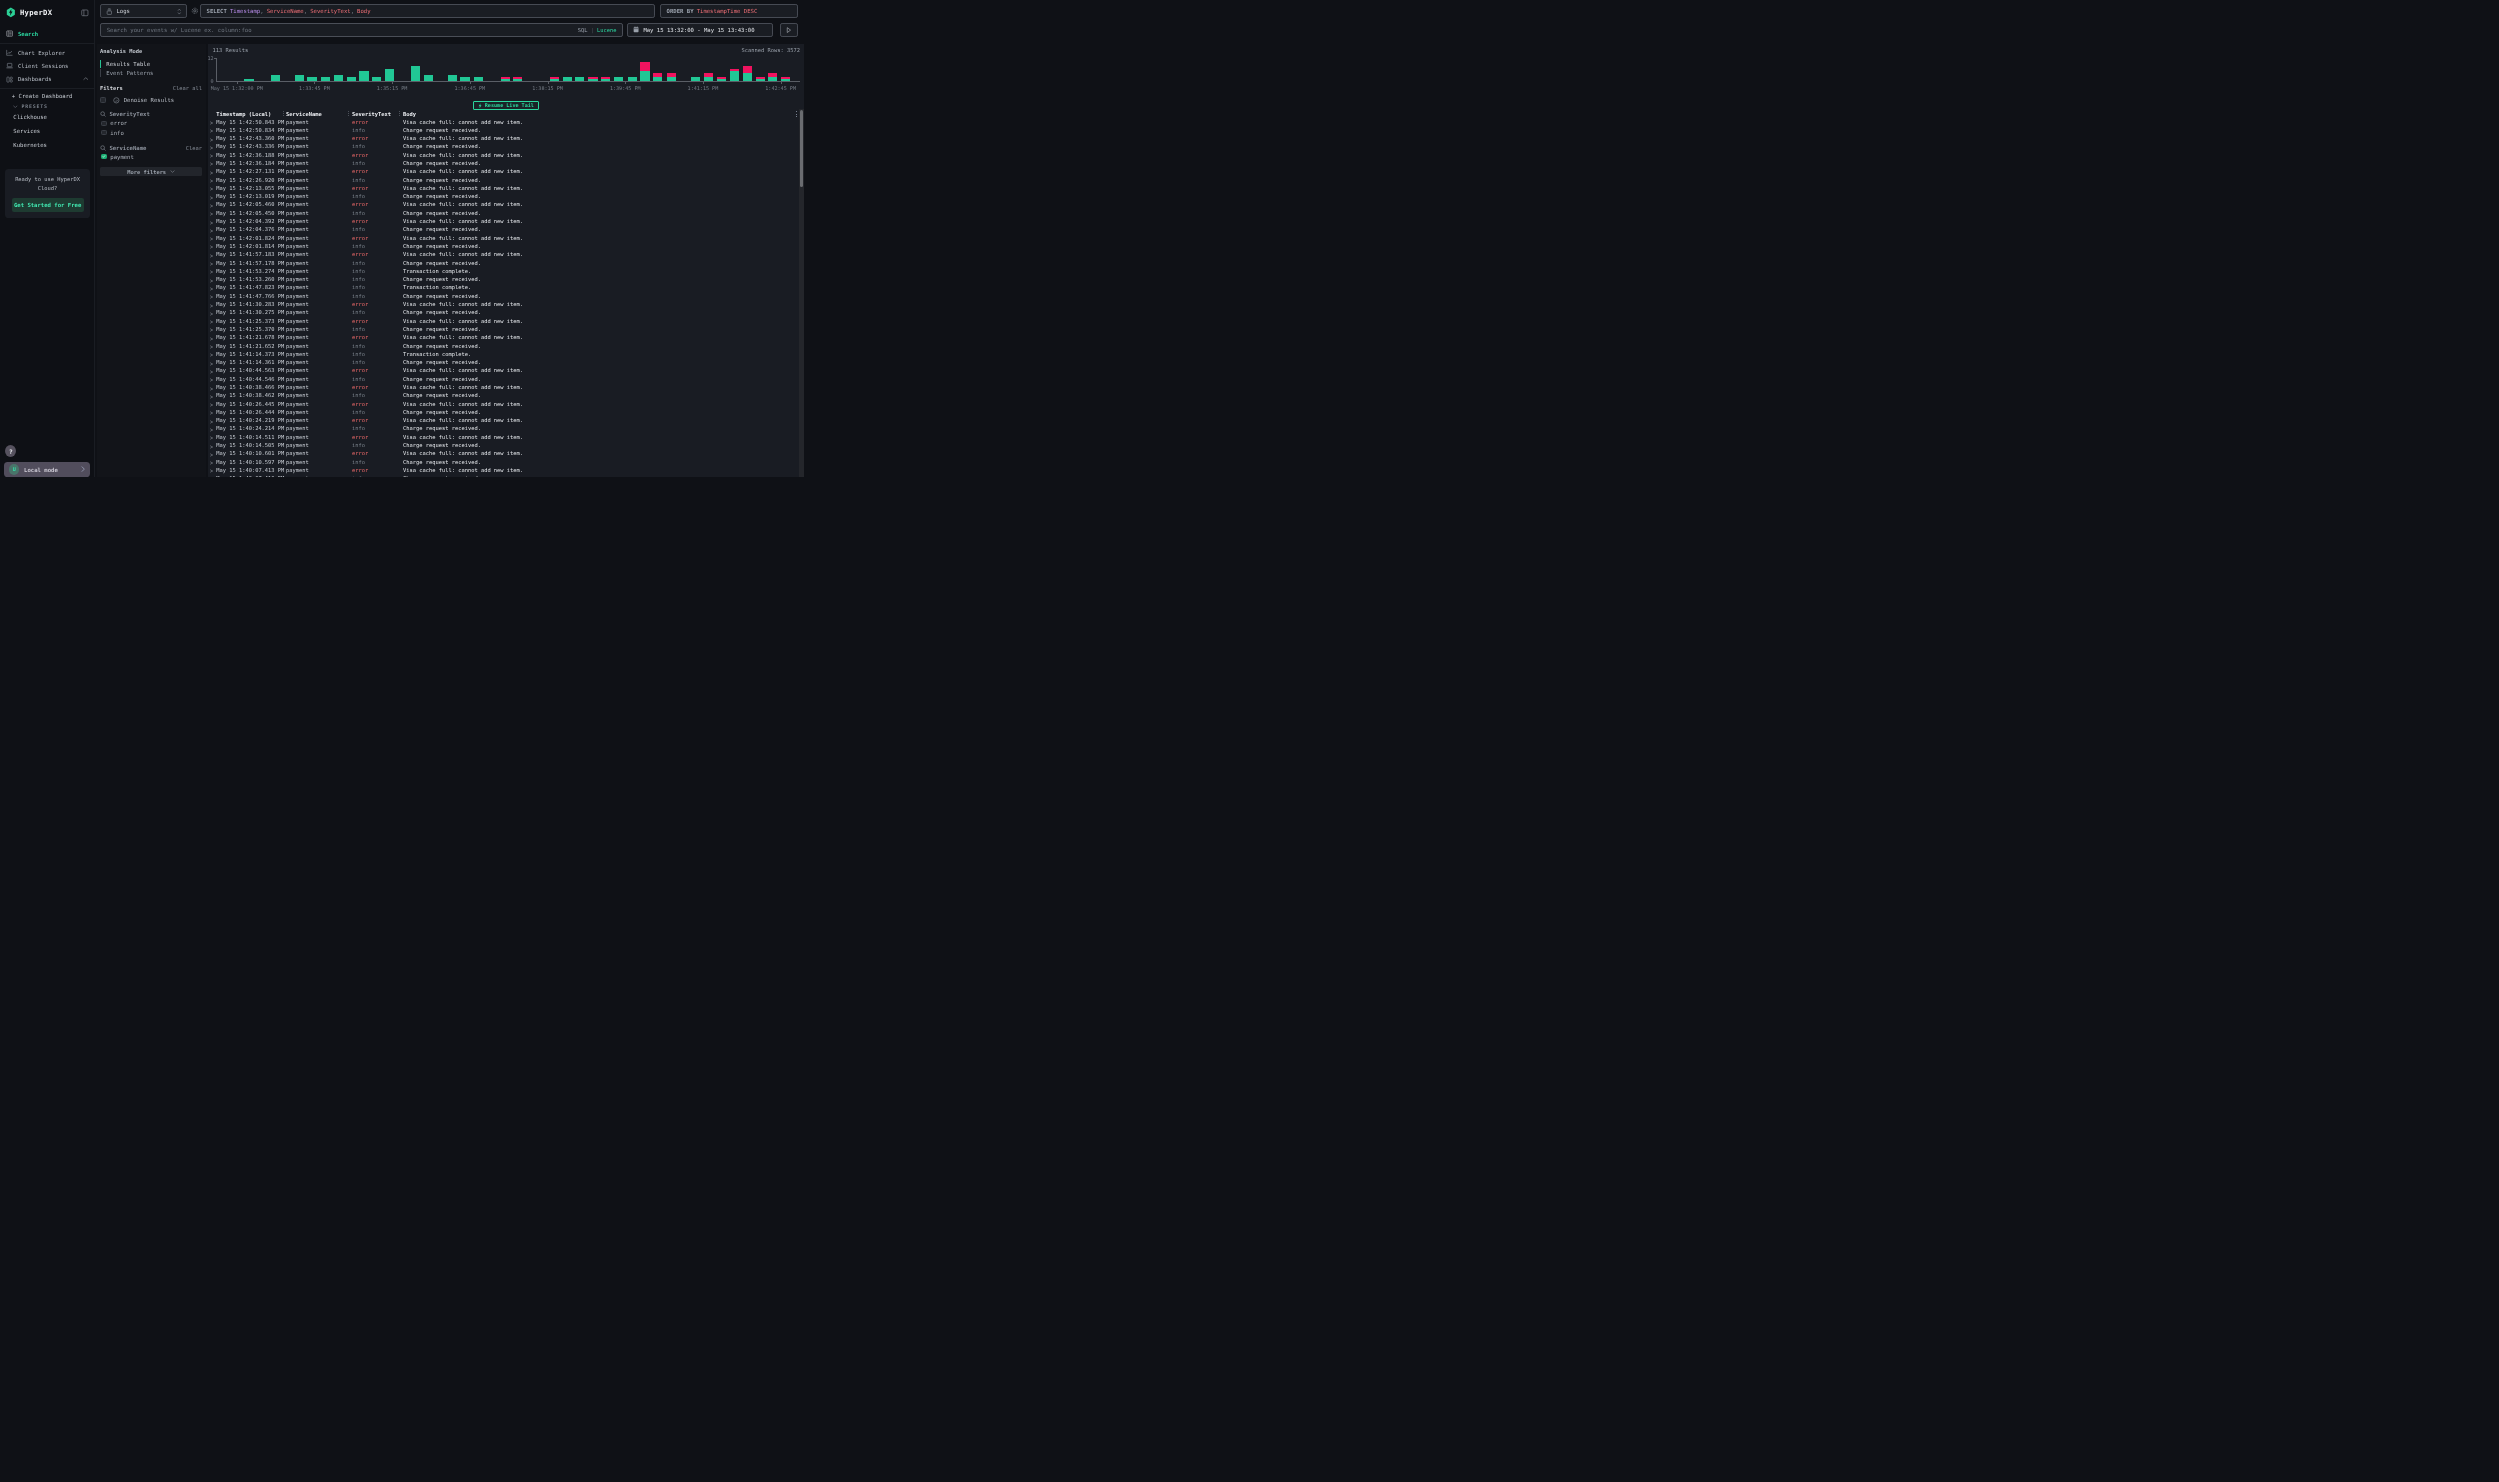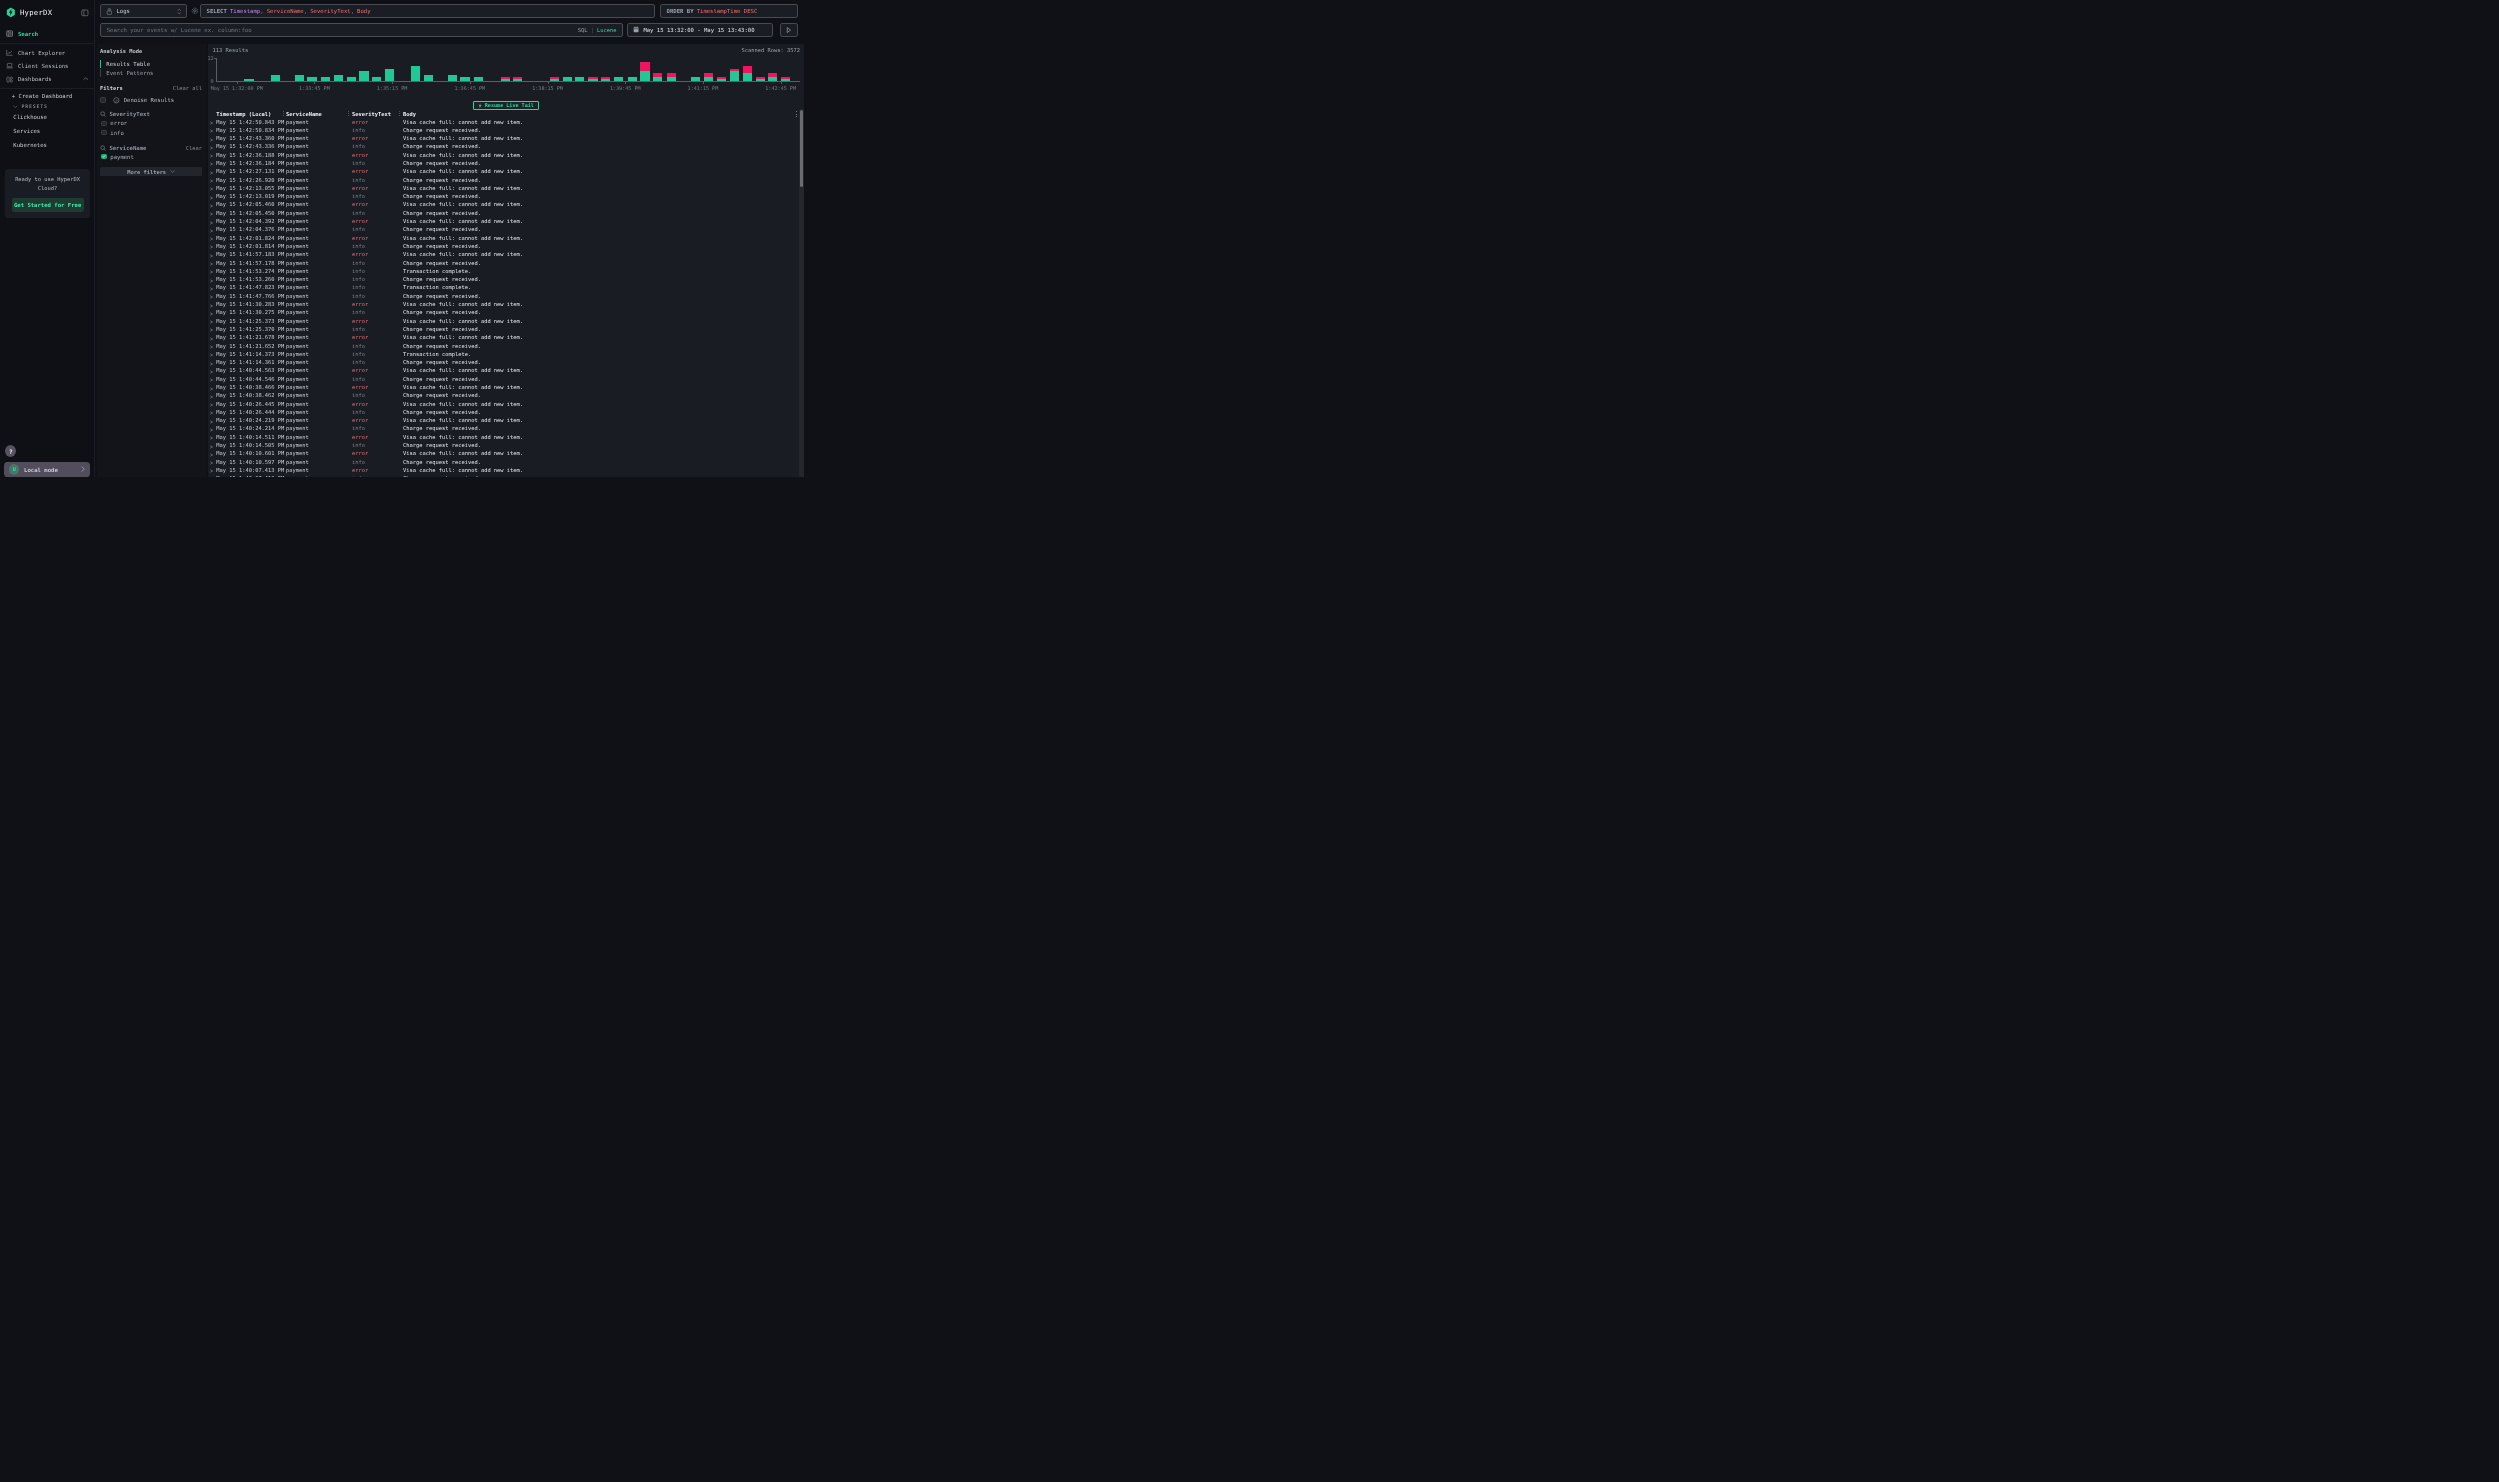--- a/index.html
+++ b/index.html
@@ -4,21 +4,21 @@
 <style>
   * { margin:0; padding:0; box-sizing:border-box; }
   html,body { width:804px; height:477px; overflow:hidden; }
   body { background:#0f1116; font-family:"DejaVu Sans Mono", monospace; color:#dfe2e7; position:relative; }
   svg { display:block; }
 
   
   .sidebar { position:absolute; left:0; top:0; width:95px; height:477px; background:#0e1015; border-right:0.5px solid #1a1d23; }
   .logo-row { position:absolute; left:0; top:6.2px; width:95px; height:13.3px; display:flex; align-items:center; padding:0 6.2px; }
   .logo-hex { width:9.7px; height:10.8px; }
-  .brand { margin-left:4.1px; font-weight:normal; font-size:7.2px; color:#f2f4f7; letter-spacing:0.3px; }
+  .brand { margin-left:4.1px; font-weight:bold; font-size:7.2px; color:#f2f4f7; letter-spacing:0.3px; }
   .collapse-btn { margin-left:auto; cursor:pointer; }
   .nav { position:absolute; top:27px; left:0; width:95px; }
   .nav-item { height:13.3px; display:flex; align-items:center; padding:0 6.2px; font-size:5.6px; color:#b9bfc8; cursor:pointer; }
   .nav-item .nlab { margin-left:4.6px; }
   .nav-item.active .nlab { color:#2bd9a2; font-weight:bold; }
   .nav-div { height:0.5px; background:#1b1e24; margin:2.6px 0; }
   .chev-right-spacer { margin-left:auto; }
   .create-dash { height:9.2px; display:flex; align-items:center; padding-left:11.8px; font-size:5.6px; color:#c6cbd2; cursor:pointer; margin-top:2.1px; }
   .presets-head { height:8.2px; display:flex; align-items:center; padding-left:13.3px; margin-top:1.5px; font-size:4.9px; letter-spacing:0.8px; color:#7b828c; font-weight:bold; cursor:pointer; }
   .presets-head svg { margin-right:3.6px; }

